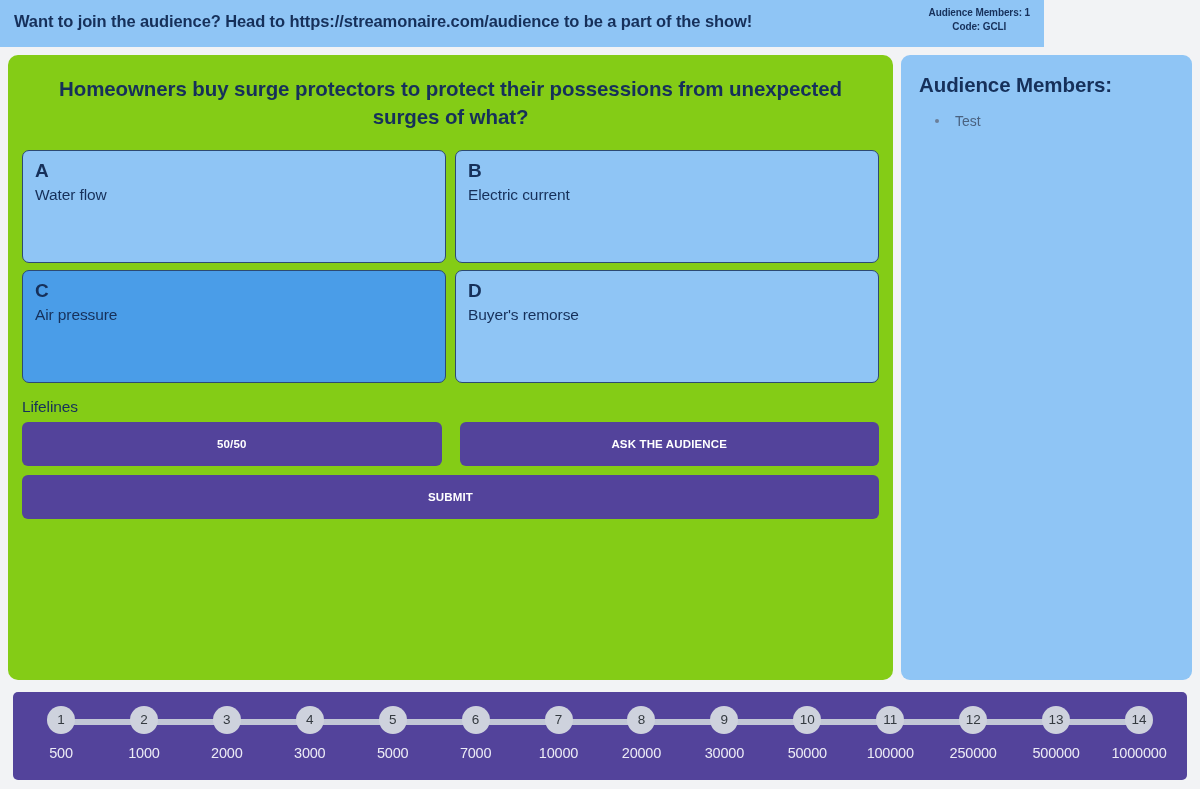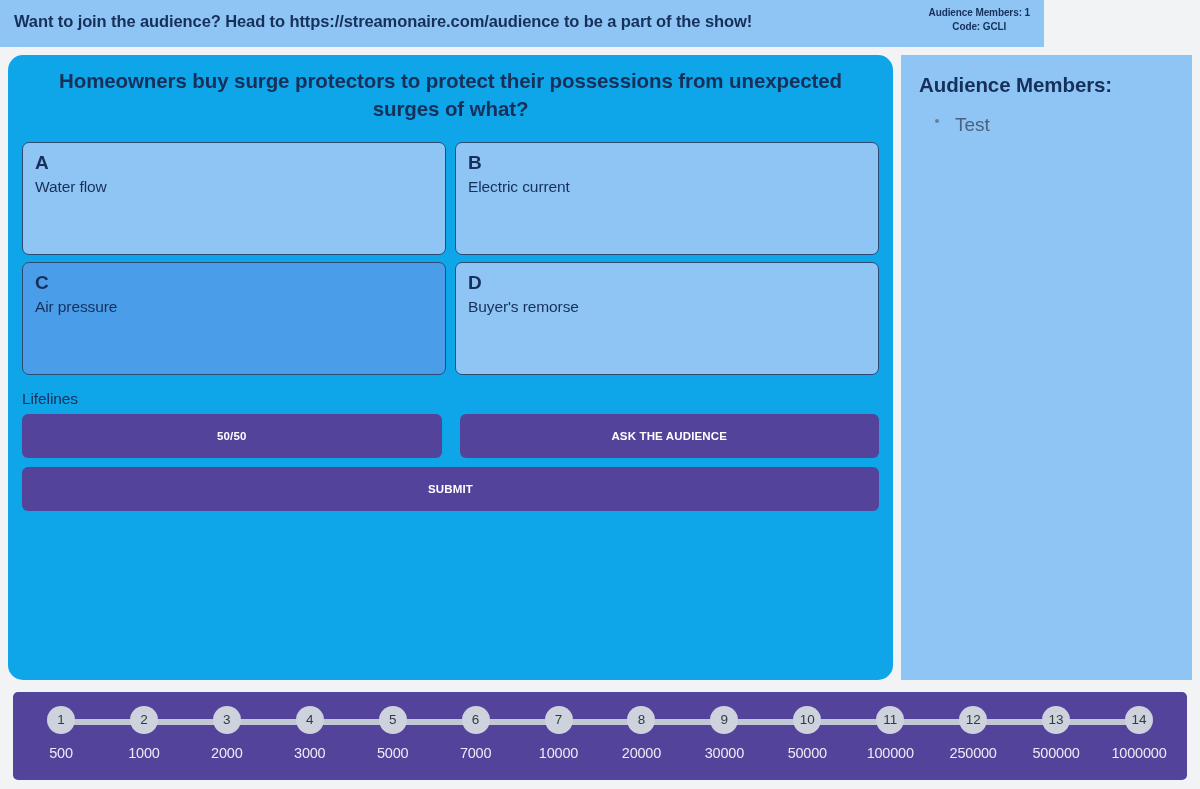--- a/index.html
+++ b/index.html
@@ -52,23 +52,23 @@
     width: 1200px;
     height: 742px;
   }
 
   .game-card {
     position: absolute;
     left: 8px;
     top: 8px;
     width: 885px;
     height: 625px;
-    background: #0ea5e9;
-    border-radius: 15px;
-    padding: 0 14px;
+    background: #84cc16;
+    border-radius: 10px;
+    padding: 8px 14px;
   }
 
   .question-text {
     font-size: 20.5px;
     font-weight: bold;
     text-align: center;
     line-height: 1.38;
     color: #16305a;
     padding: 12px 16px 4px 16px;
     letter-spacing: -0.1px;
@@ -142,37 +142,37 @@
   }
 
   
   .audience-panel {
     position: absolute;
     left: 901px;
     top: 8px;
     width: 291px;
     height: 625px;
     background: #8fc5f5;
-    border-radius: 0;
+    border-radius: 9px;
     padding: 18px 18px 0 18px;
   }
   .audience-title {
     font-size: 20.5px;
     font-weight: bold;
     color: #16305a;
     letter-spacing: -0.1px;
   }
   .audience-list {
     list-style: none;
     margin-top: 14px;
     padding-left: 14px;
   }
   .audience-list li {
     position: relative;
-    font-size: 19px;
+    font-size: 14px;
     color: #4a6280;
     padding-left: 22px;
     line-height: 1.5;
   }
   .audience-list li::before {
     content: "";
     position: absolute;
     left: 2px;
     top: 8px;
     width: 4px;

